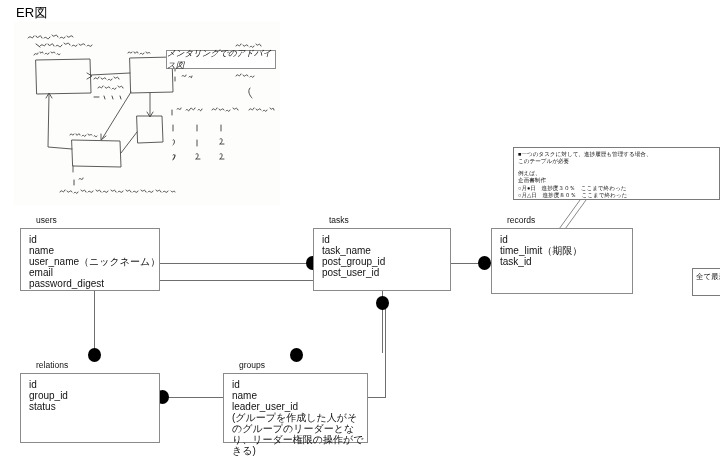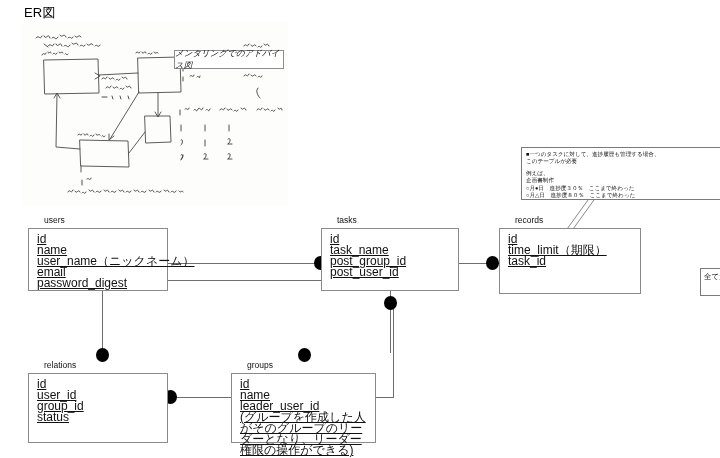--- a/index.html
+++ b/index.html
@@ -1,18 +1,18 @@
 <!DOCTYPE html>
 <html><head>
 <meta charset="utf-8">
 <style>
   html,body{margin:0;padding:0;background:#ffffff;}
   body{width:720px;height:458px;position:relative;overflow:hidden;
        font-family:"Liberation Sans","DejaVu Sans",sans-serif;color:#000;}
-  #canvas{position:absolute;left:16px;top:0;width:676px;height:458px;}
+  #canvas{position:absolute;left:8px;top:0;width:676px;height:458px;}
 
   .page-title{position:absolute;left:8px;top:6px;font-size:13px;line-height:14px;letter-spacing:0.2px;}
 
   
   .photo{position:absolute;left:6px;top:22px;width:266px;height:184px;
          background:#fdfdfb;overflow:hidden;font-style:italic;}
   .photo svg{position:absolute;left:0;top:0;}
   .caption-box{position:absolute;left:152px;top:28px;width:110px;height:19px;
                border:1px solid #8d8d8d;background:#ffffff;box-sizing:border-box;
                display:flex;align-items:center;justify-content:center;
@@ -29,21 +29,21 @@
             border:1px solid #7a7a7a;background:#fff;box-sizing:border-box;
             padding:3px 3px;font-size:7.5px;line-height:10px;color:#111;
             white-space:nowrap;overflow:hidden;}
 
   
   .entity{position:absolute;}
   .entity .ttl{position:absolute;left:2px;top:-13px;font-size:8.5px;color:#111;white-space:nowrap;padding-left:14px;}
   .entity .bx{position:absolute;left:0;top:0;width:100%;height:100%;
               border:1px solid #8a8a8a;background:#fff;box-sizing:border-box;}
   .entity .fields{position:absolute;left:9px;top:6px;right:4px;
-                  font-size:12px;line-height:11px;color:#111;text-decoration:underline;}
+                  font-size:10px;line-height:11px;color:#111;}
   .entity .fields div{white-space:pre;}
   .entity .fields div.wrap{white-space:normal;}
 
   
   .ln{position:absolute;background:#6e6e6e;}
   .lnh{height:1px;}
   .lnv{width:1px;}
   .dot{position:absolute;width:13px;height:14px;border-radius:50%;background:#000;}
 </style>
 </head>
@@ -191,21 +191,20 @@
       <div>time_limit（期限）</div>
       <div>task_id</div>
     </div>
   </div>
 
   <div class="entity" style="left:12px;top:373px;width:140px;height:70px;">
     <div class="ttl">relations</div>
     <div class="bx"></div>
     <div class="fields">
       <div>id</div>
-      <div>user_id</div>
       <div>group_id</div>
       <div>status</div>
     </div>
   </div>
 
   <div class="entity" style="left:215px;top:373px;width:145px;height:70px;">
     <div class="ttl">groups</div>
     <div class="bx"></div>
     <div class="fields">
       <div>id</div>

